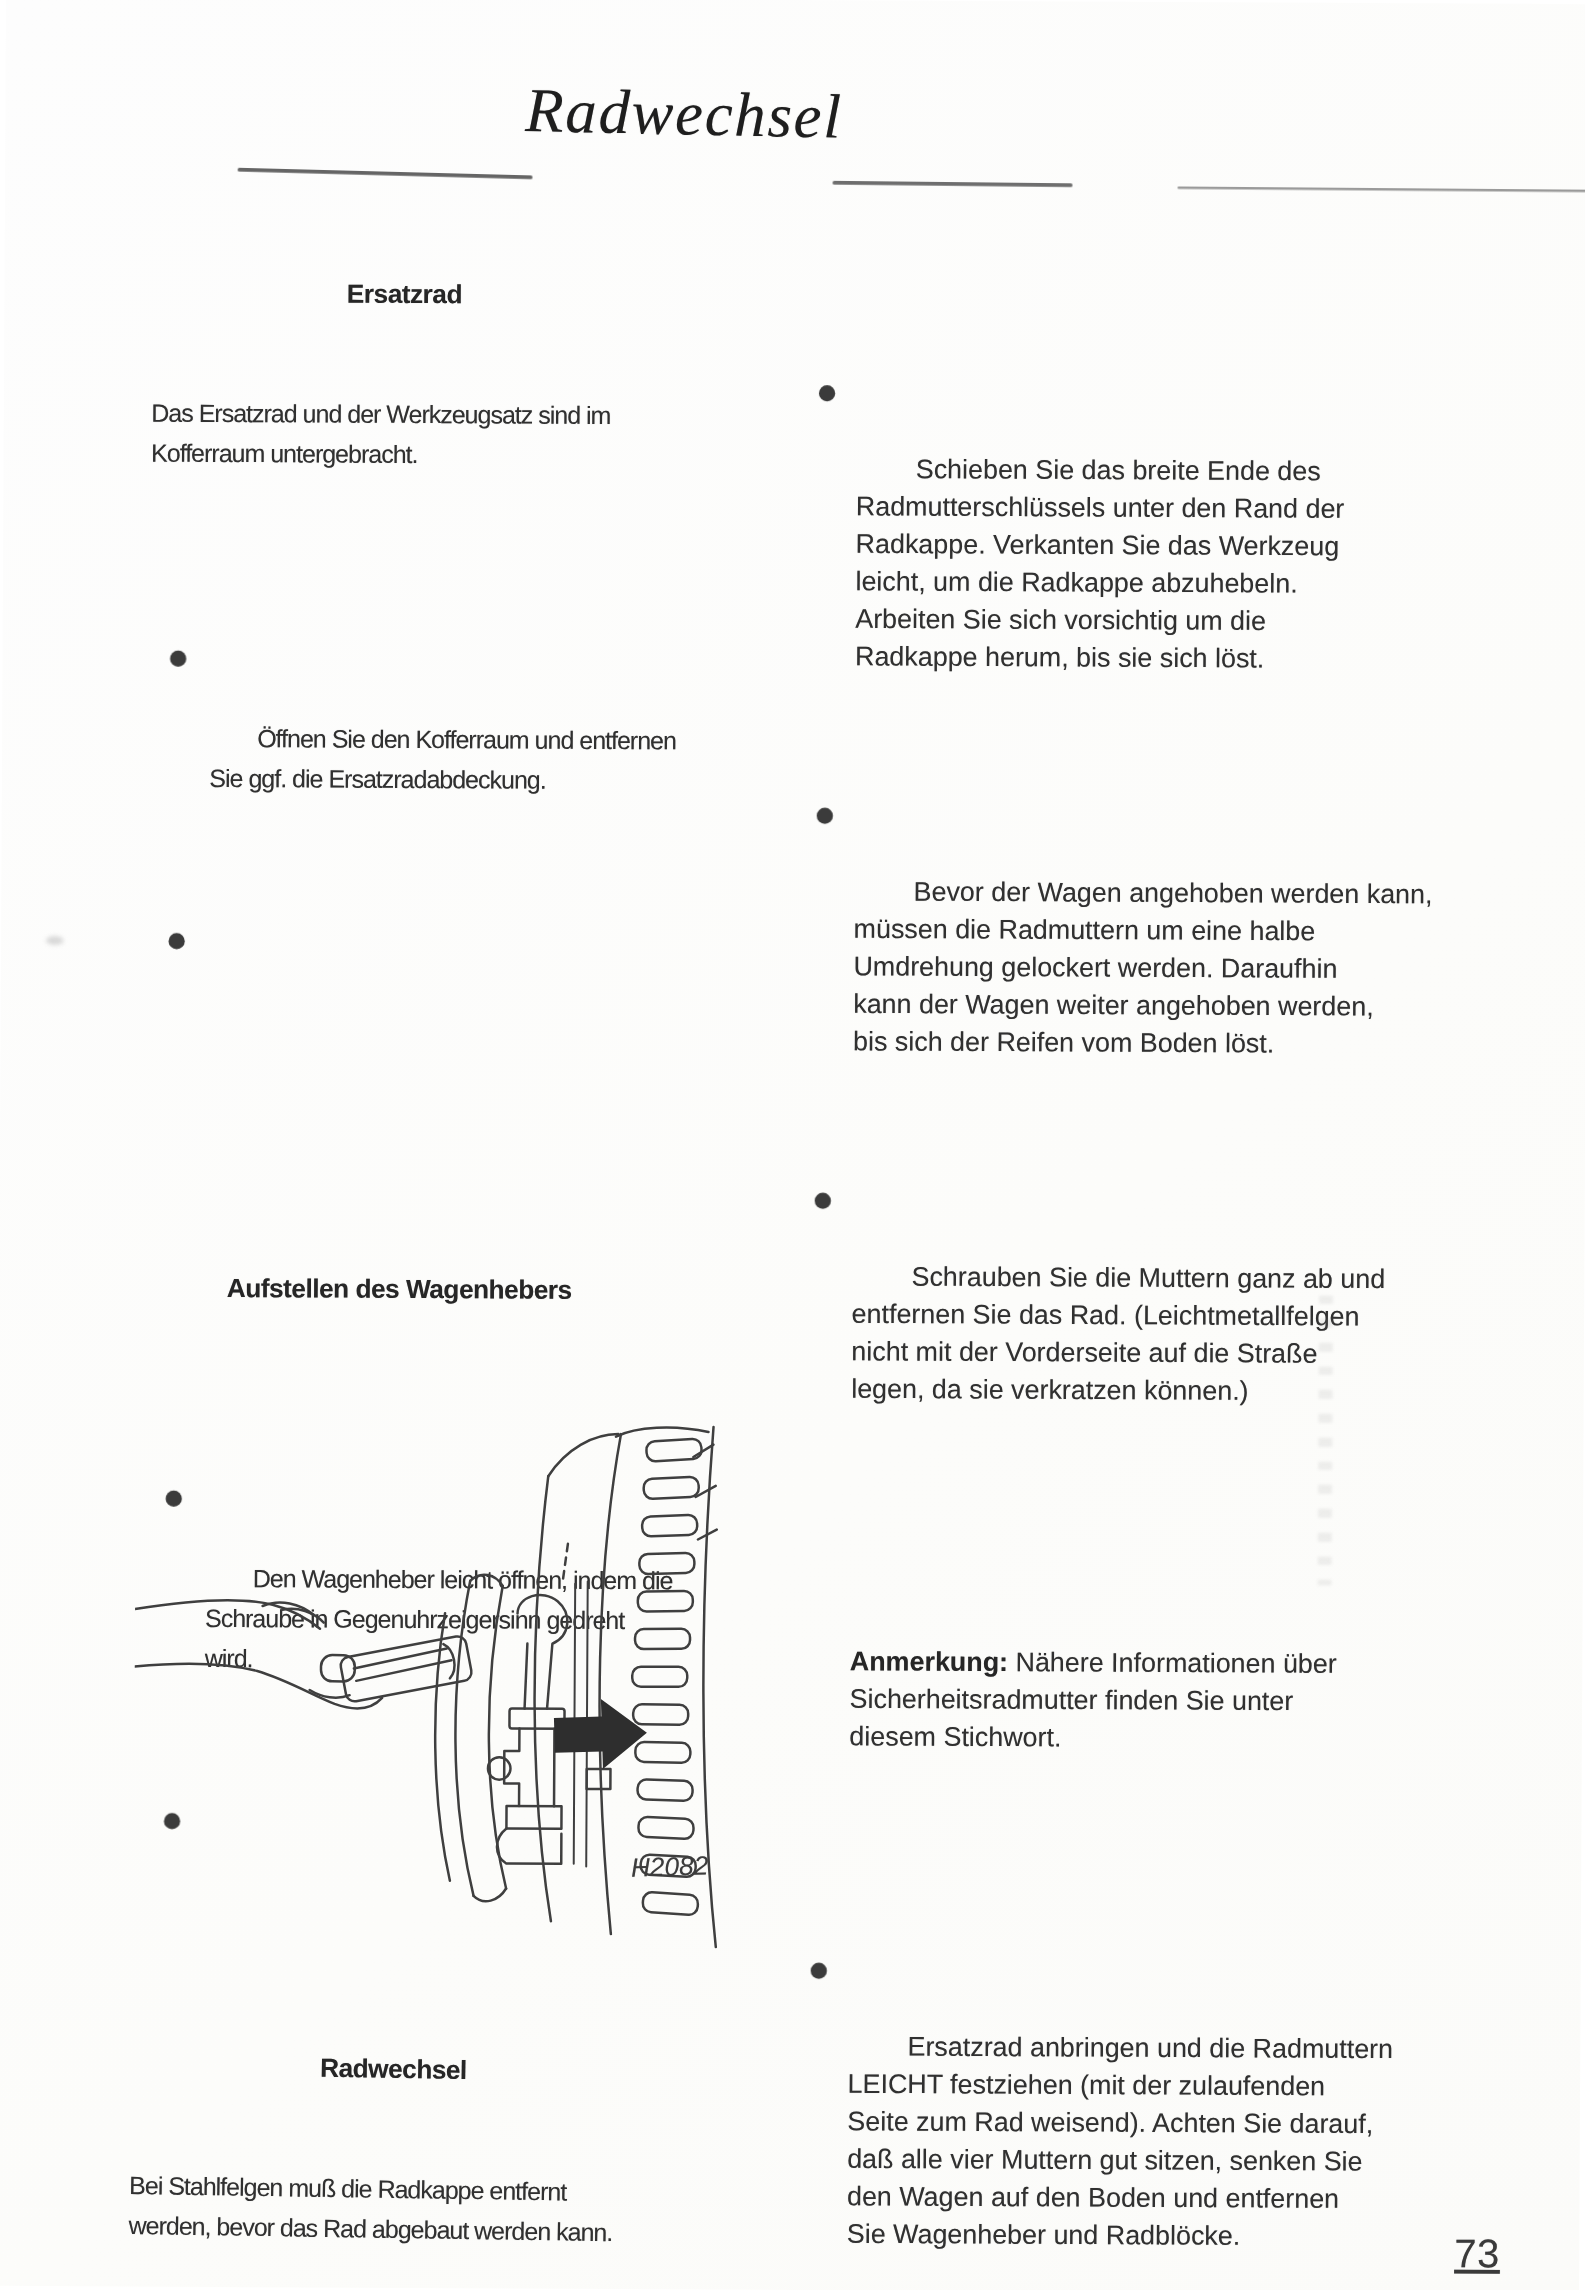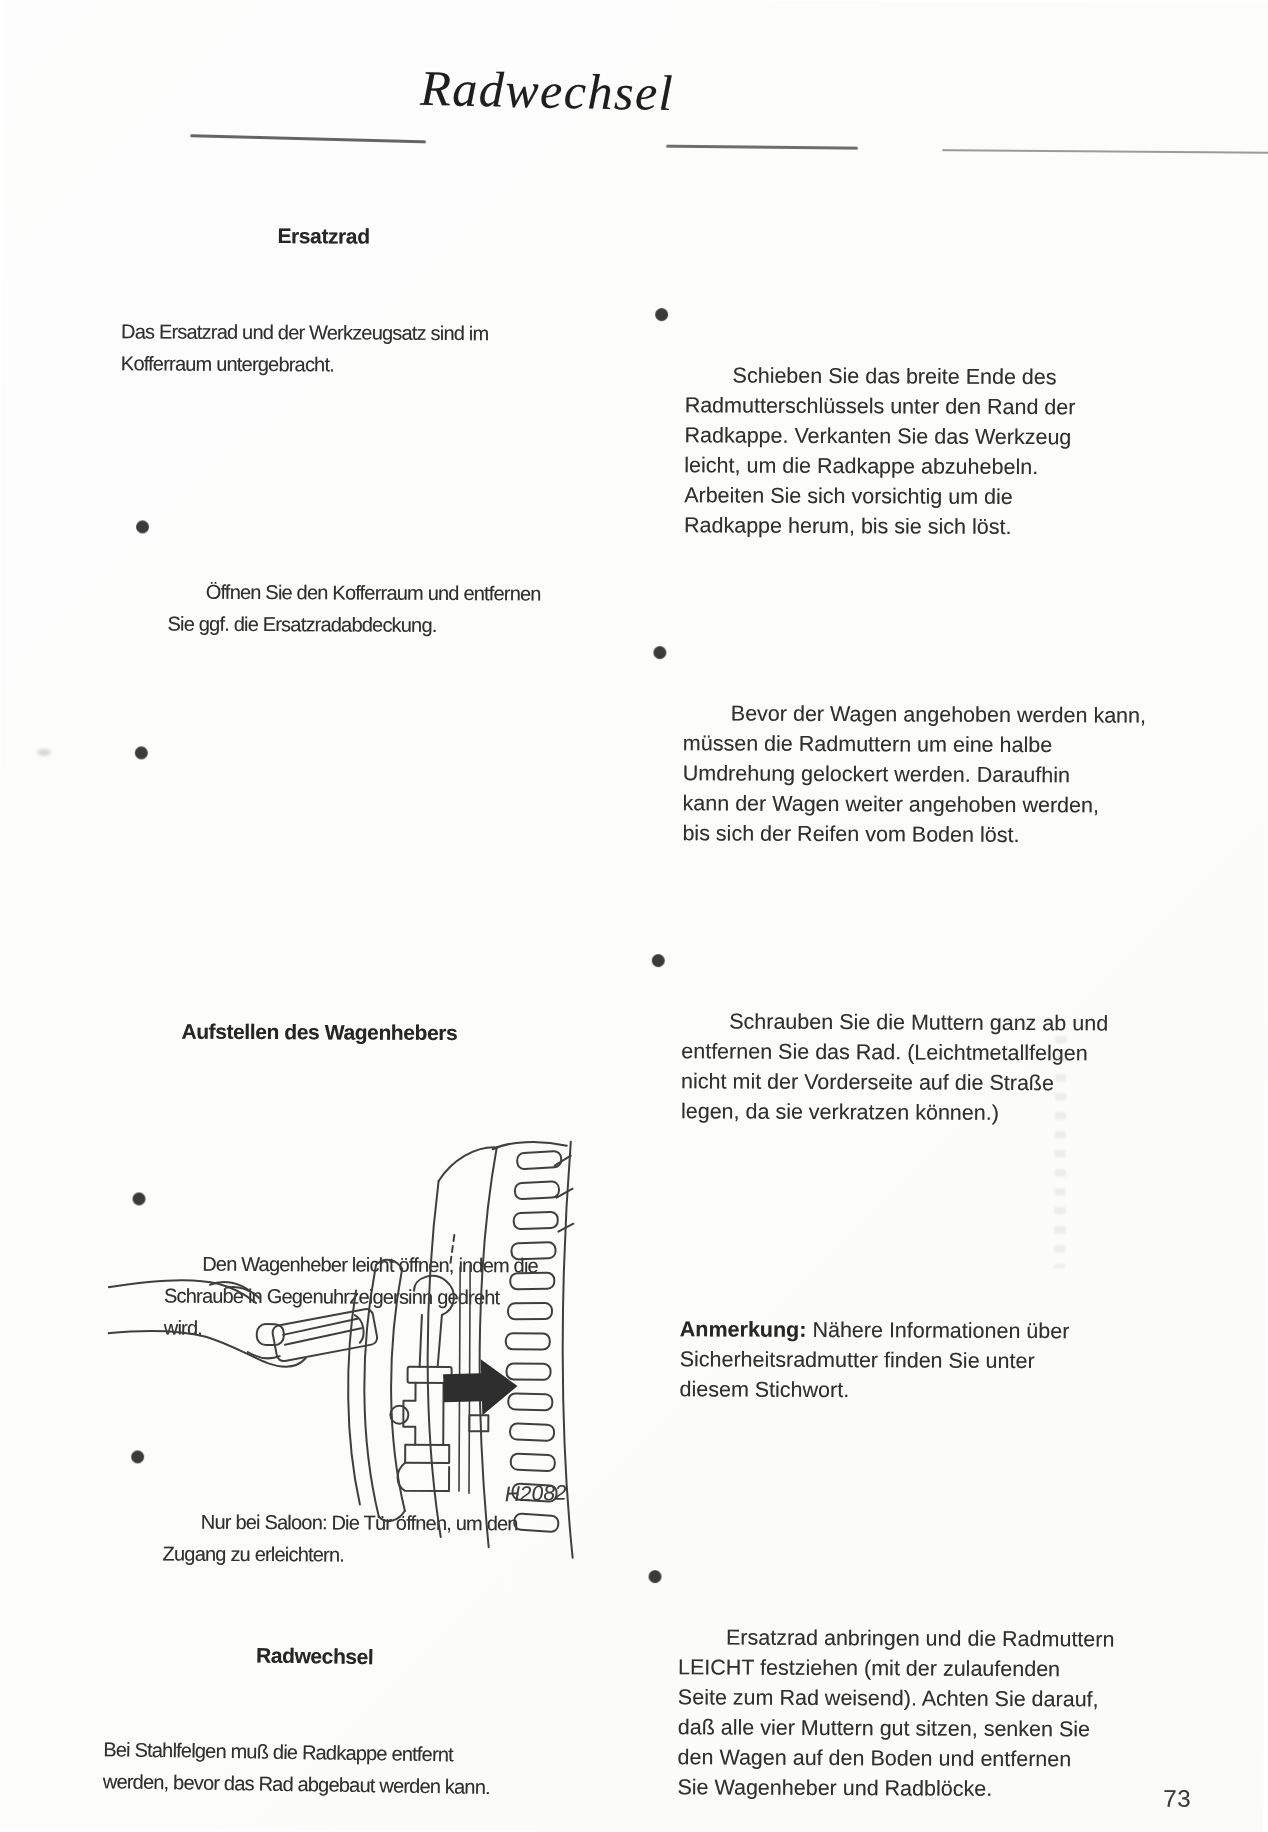--- a/index.html
+++ b/index.html
@@ -64,22 +64,23 @@
   .bottom-left h3{margin-bottom:0;}
   
   .figure{position:absolute;left:110px;top:1140px;width:480px;height:420px;}
   .figure svg{display:block;}
   .fig-label{
     font-family:"Liberation Sans","DejaVu Sans",sans-serif;
     font-size:21px;fill:#3c3c3c;font-style:italic;
   }
   
   .page-number{
-    position:absolute;left:1168px;top:1782px;font-size:24px;color:#3a3a3a;
+    position:absolute;left:1168px;top:1782px;font-size:32px;color:#3a3a3a;
     letter-spacing:0.5px;
+    text-decoration:underline;
   }
   .bleed{
     position:absolute;left:1056px;top:1034px;width:11px;height:232px;
     background:repeating-linear-gradient(180deg,
       rgba(140,140,140,0.30) 0 7px,rgba(255,255,255,0) 7px 19px);
     filter:blur(1.1px);opacity:0.45;
   }
   .smudge{
     position:absolute;left:36px;top:752px;width:14px;height:7px;border-radius:50%;
     background:#c9c9c9;filter:blur(1.5px);opacity:.7;
@@ -113,22 +114,20 @@
     <h3 class="h-aufstellen">Aufstellen des Wagenhebers</h3>
     <ul>
       <li>
         <span class="dot"></span>
         <span>Den Wagenheber leicht öffnen, indem die
 Schraube in Gegenuhrzeigersinn gedreht
 wird.</span>
       </li>
       <li>
         <span class="dot"></span>
-        <span>Nur bei Saloon: Die Tür öffnen, um den
-Zugang zu erleichtern.</span>
       </li>
       <li>
         
         
       </li>
     </ul>
 
     
 
     

